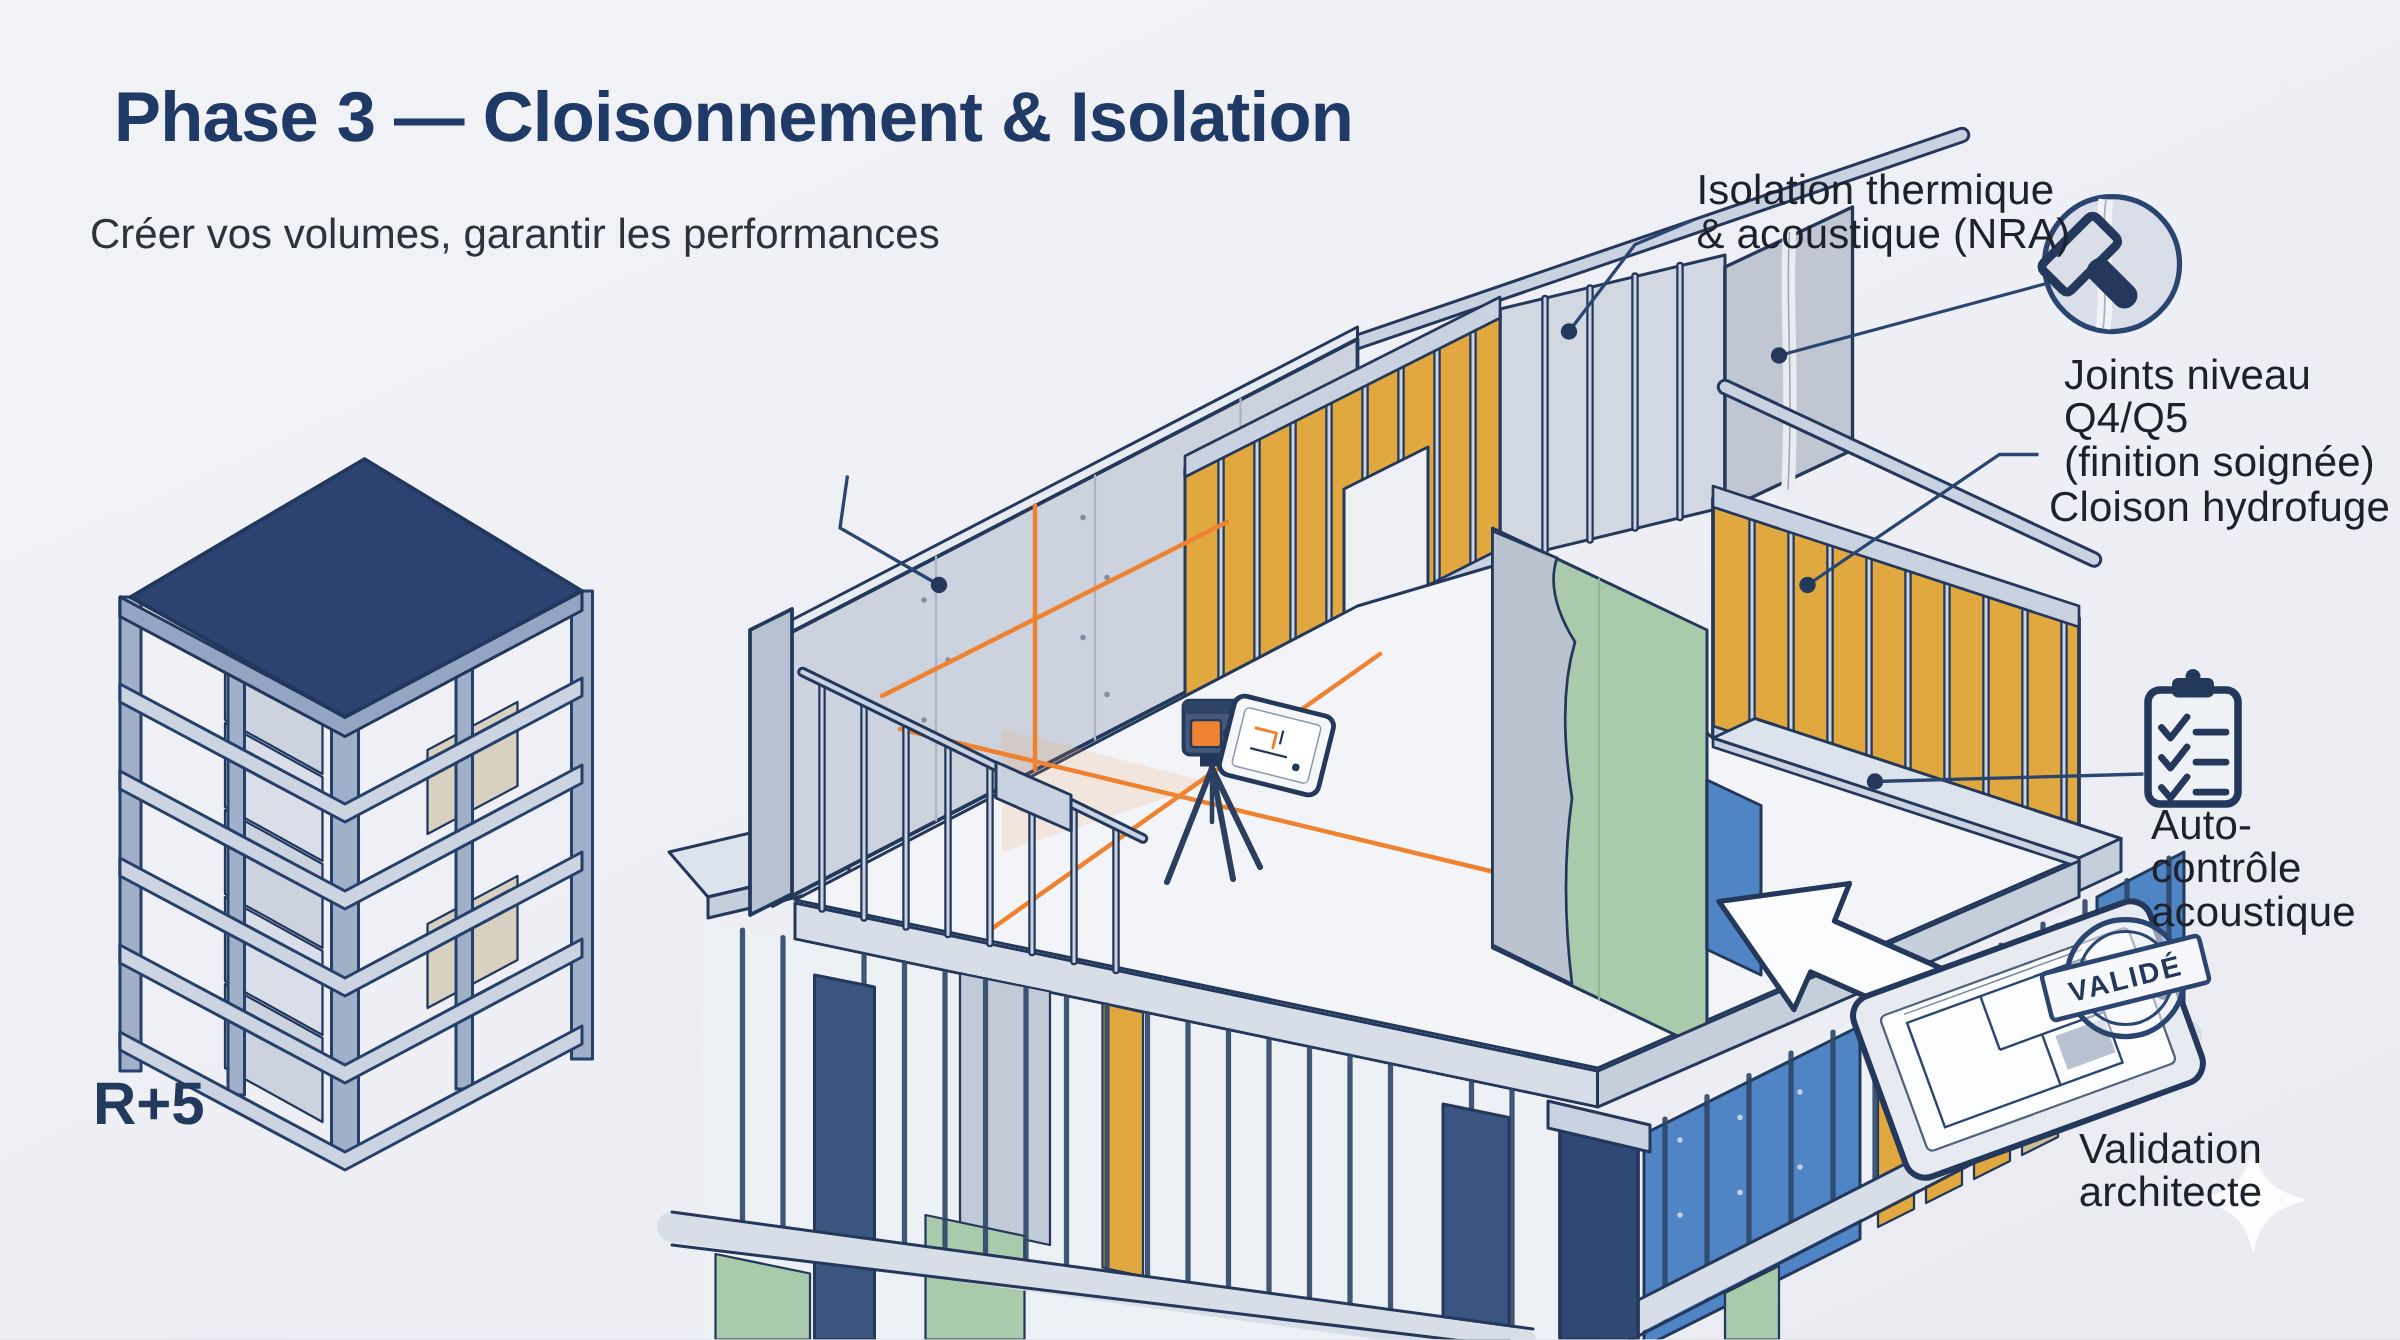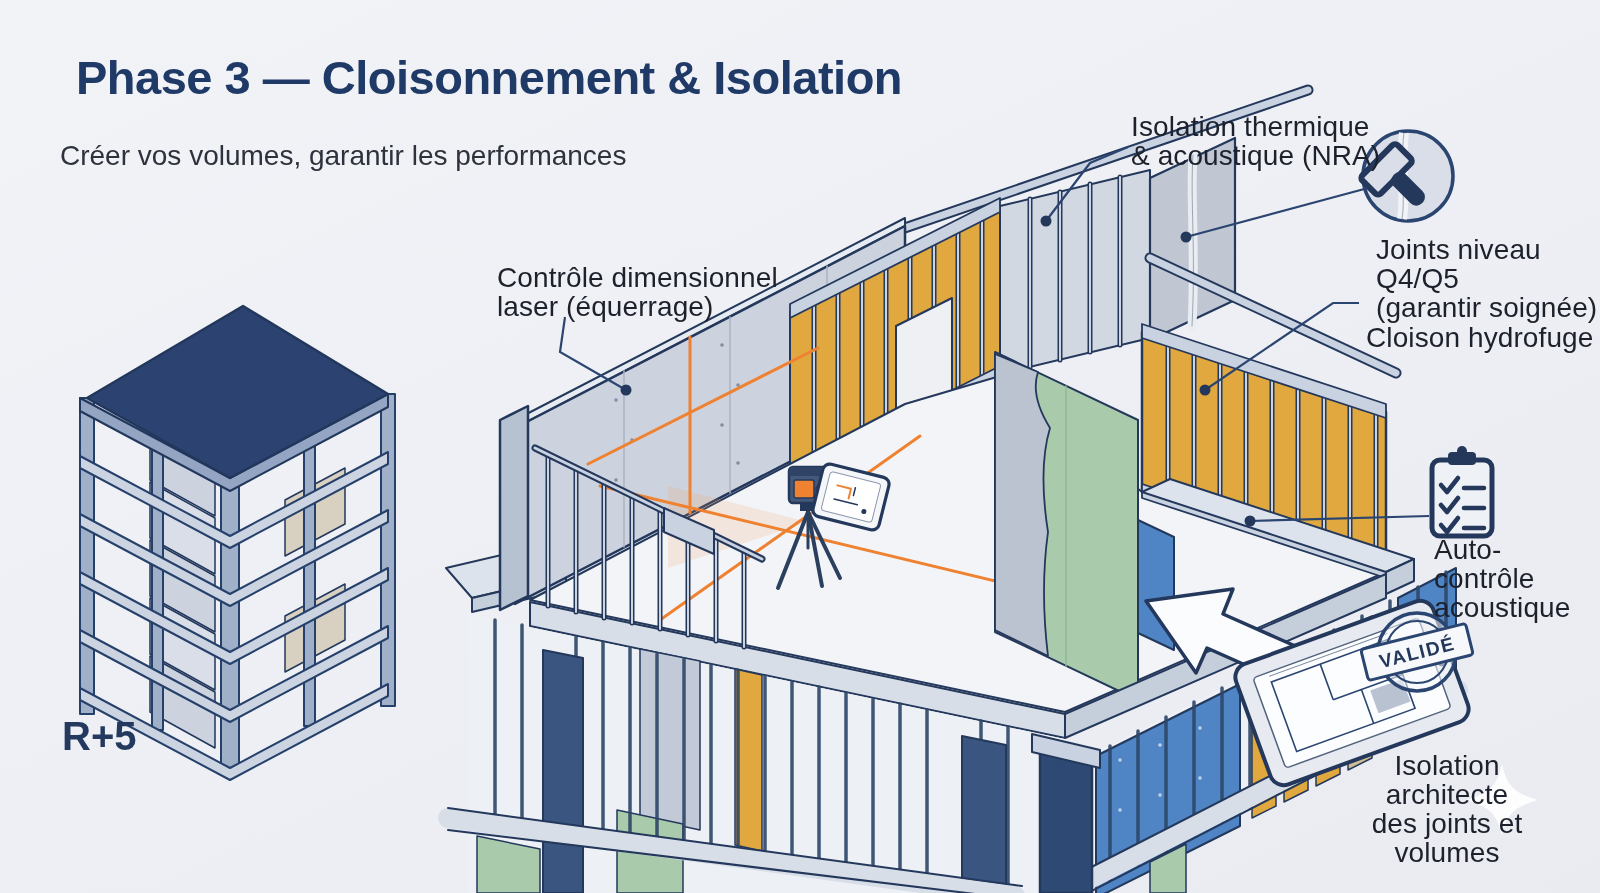--- a/index.html
+++ b/index.html
@@ -345,42 +345,37 @@
     </g>
   </g>
 
   <path d="M1502,764 C1507,786 1514,793 1538,800 C1514,807 1507,814 1502,836 C1497,814 1490,807 1466,800 C1490,793 1497,786 1502,764 Z" fill="#ffffff" opacity=".9"></path>
 </svg>
 
   <div id="title">Phase 3 — Cloisonnement &amp; Isolation</div>
   <div id="subtitle">Créer vos volumes, garantir les performances</div>
   <div id="r5">R+5</div>
 
-  <div class="lbl" style="left:497px;top:263px;">
-    <span>Contrôle dimensionnel</span>
-    <span>laser (équerrage)</span>
-  </div>
 
   <div class="lbl" style="left:1131px;top:112px;">
     <span>Isolation thermique</span>
     <span>&amp; acoustique (NRA)</span>
   </div>
 
   <div class="lbl" style="left:1376px;top:221px;margin-top:14px;">
     <span>Joints niveau Q4/Q5</span>
-    <span>(garantir soignée)</span>
+    <span>(finition soignée)</span>
   </div>
 
   <div class="lbl" style="left:1366px;top:288px;margin-top:35px;">
     <span>Cloison hydrofuge</span>
   </div>
 
   <div class="lbl" style="left:1434px;top:535px;">
     <span>Auto-contrôle</span>
     <span>acoustique</span>
   </div>
 
   <div class="lbl" style="left:1337px;top:751px;width:220px;text-align:center;">
-    <span>Isolation architecte</span>
-    <span>des joints et volumes</span>
+    <span>Validation architecte</span>
   </div>
 
 </div>
 
 </body></html>

